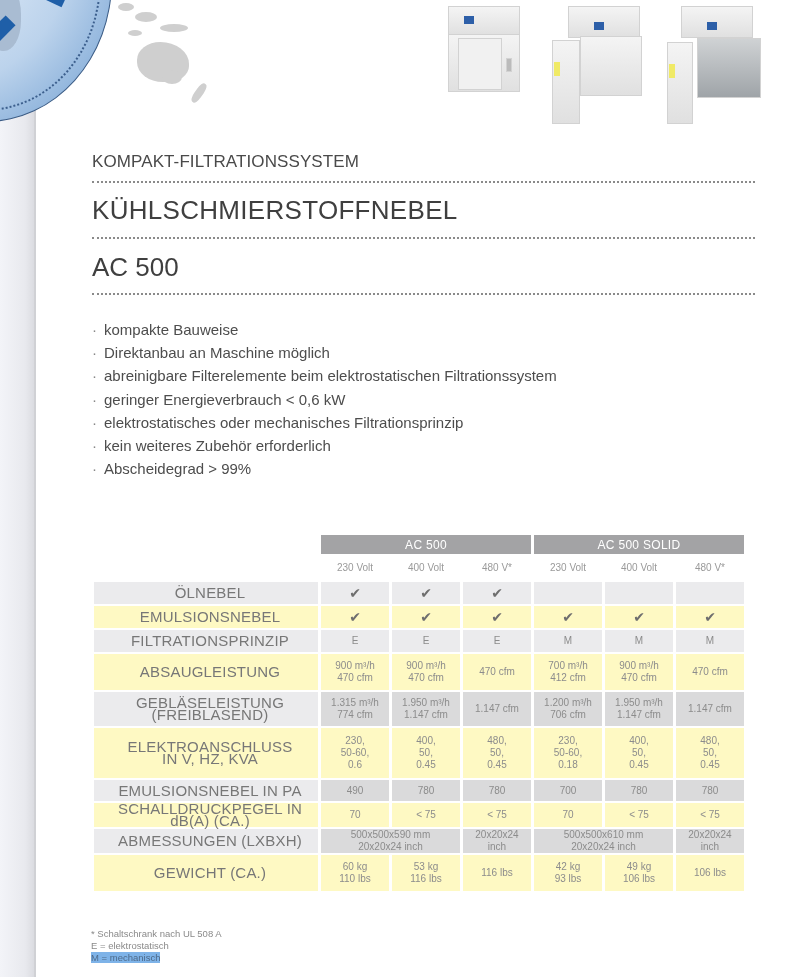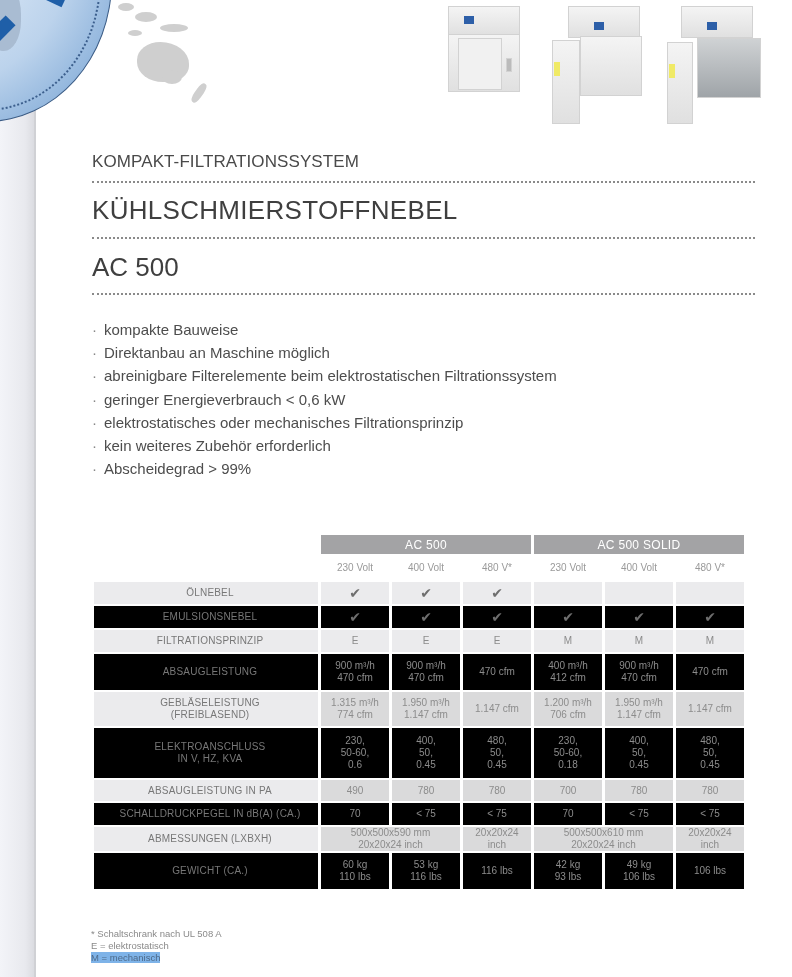--- a/index.html
+++ b/index.html
@@ -98,26 +98,26 @@
     font-size:10px; color:#8c8c8c;
   }
   .spec-table td, .spec-table th { padding:0; text-align:center; vertical-align:middle; }
   .grp-head {
     background:#a3a3a5; color:#fff; font-size:12px; font-weight:normal;
     height:19px; letter-spacing:0.3px;
   }
   .volt { height:24px; color:#9a9a9a; font-size:10px; }
   .lbl {
     text-align:left; padding-left:8px !important;
-    font-size:10px; color:#777; letter-spacing:0.2px; width:216px;
+    font-size:15px; color:#777; letter-spacing:0.2px; width:216px;
     line-height:12px;
   }
   .c { width:68px; line-height:12px; }
   tr.g td { background:#ebebed; }
-  tr.w td { background:#000000; }
+  tr.w td { background:#fef9c3; }
   tr.dk td.c { background:#dadadb; }
   tr.dk td.lbl { background:#ebebed; }
   .check { color:#6e6e6e; font-size:14px; }
   .footnote {
     position:absolute; left:91px; top:928px; font-size:9.5px; color:#8a8a8a; line-height:12px;
   }
   .footnote .hl { background:#7eb3e8; color:#4d6a8a; }
 </style>
 </head>
 <body>
@@ -253,21 +253,21 @@
           <div>470 cfm</div>
         </td>
     <td class="c">
           <div>900 m³/h</div>
           <div>470 cfm</div>
         </td>
     <td class="c">
           <div>470 cfm</div>
         </td>
     <td class="c">
-          <div>400 m³/h</div>
+          <div>700 m³/h</div>
           <div>412 cfm</div>
         </td>
     <td class="c">
           <div>900 m³/h</div>
           <div>470 cfm</div>
         </td>
     <td class="c">
           <div>470 cfm</div>
         </td>
   </tr>
@@ -332,21 +332,21 @@
           <div>0.45</div>
         </td>
     <td class="c">
           <div>480,</div>
           <div>50,</div>
           <div>0.45</div>
         </td>
   </tr>
 
   <tr class="dk" style="height:21px;">
-    <td class="lbl">ABSAUGLEISTUNG IN PA</td>
+    <td class="lbl">EMULSIONSNEBEL IN PA</td>
     <td class="c">490</td>
     <td class="c">780</td>
     <td class="c">780</td>
     <td class="c">700</td>
     <td class="c">780</td>
     <td class="c">780</td>
   </tr>
 
   <tr class="w" style="height:22px;">
     <td class="lbl">SCHALLDRUCKPEGEL IN dB(A) (CA.)</td>

